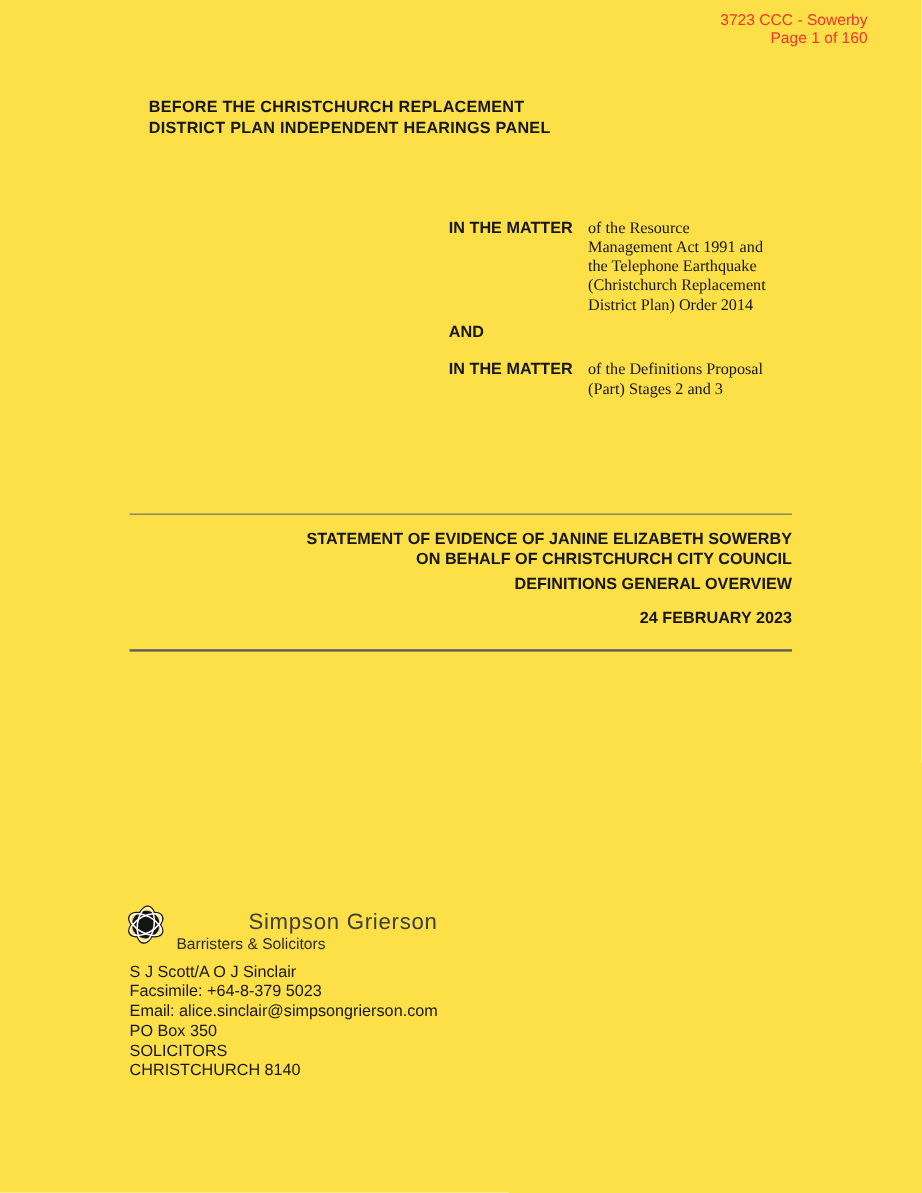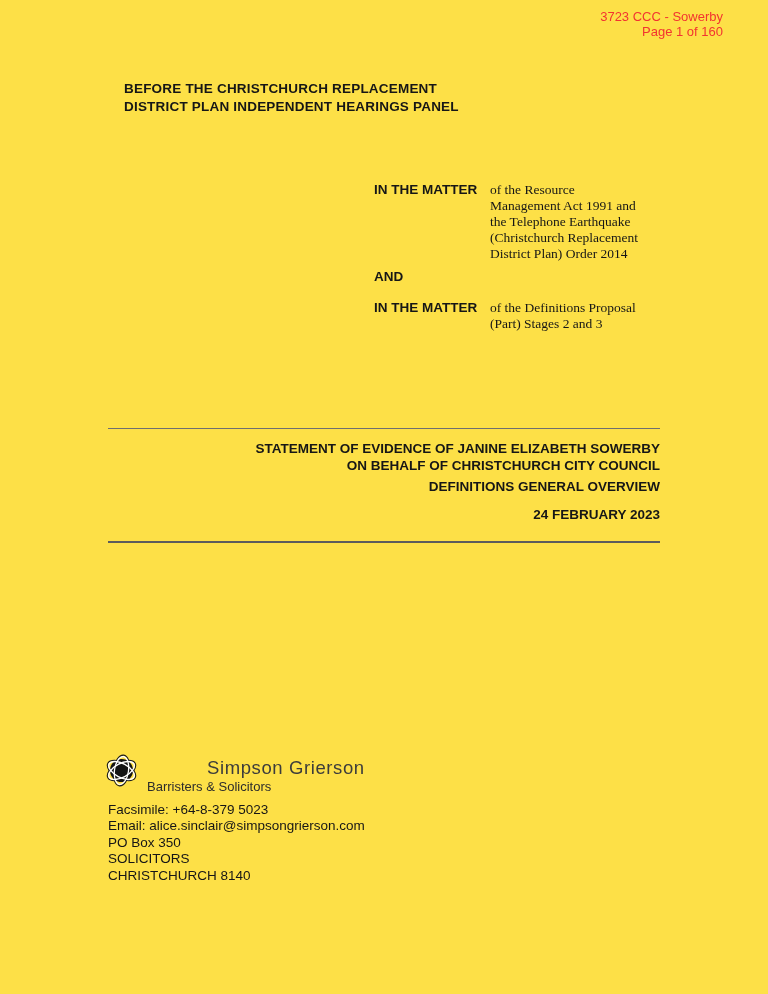--- a/index.html
+++ b/index.html
@@ -166,20 +166,21 @@
     <g fill="none" stroke="#ffffff" stroke-width="1.3">
       <ellipse cx="17.5" cy="18.5" rx="14" ry="7" transform="rotate(-28 17.5 18.5)"></ellipse>
       <ellipse cx="17.5" cy="18.5" rx="14" ry="7" transform="rotate(28 17.5 18.5)"></ellipse>
       <ellipse cx="17.5" cy="18.5" rx="7" ry="14" transform="rotate(8 17.5 18.5)"></ellipse>
     </g>
   </svg>
   <div class="firm-name">Simpson Grierson</div>
   <div class="firm-tagline">Barristers &amp; Solicitors</div>
 
   <div class="firm-contacts">
+    <div>S J Scott/A O J Sinclair</div>
     <div>Facsimile: +64-8-379 5023</div>
     <div>Email: alice.sinclair@simpsongrierson.com</div>
     <div>PO Box 350</div>
     <div>SOLICITORS</div>
     <div>CHRISTCHURCH 8140</div>
   </div>
 
 </div>
 
 </body></html>

